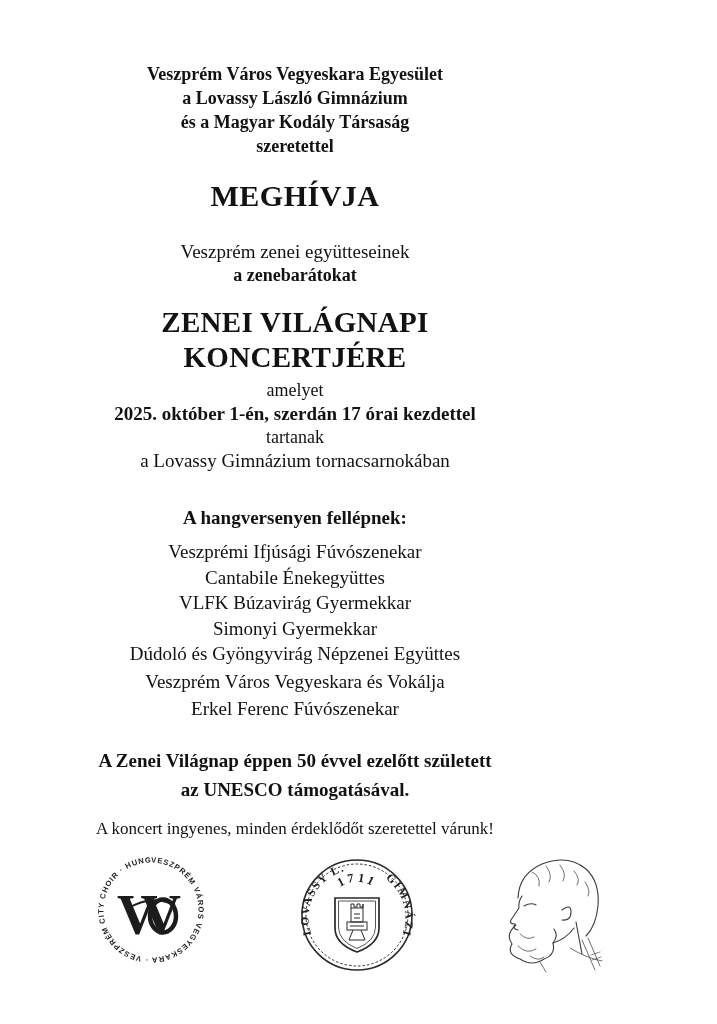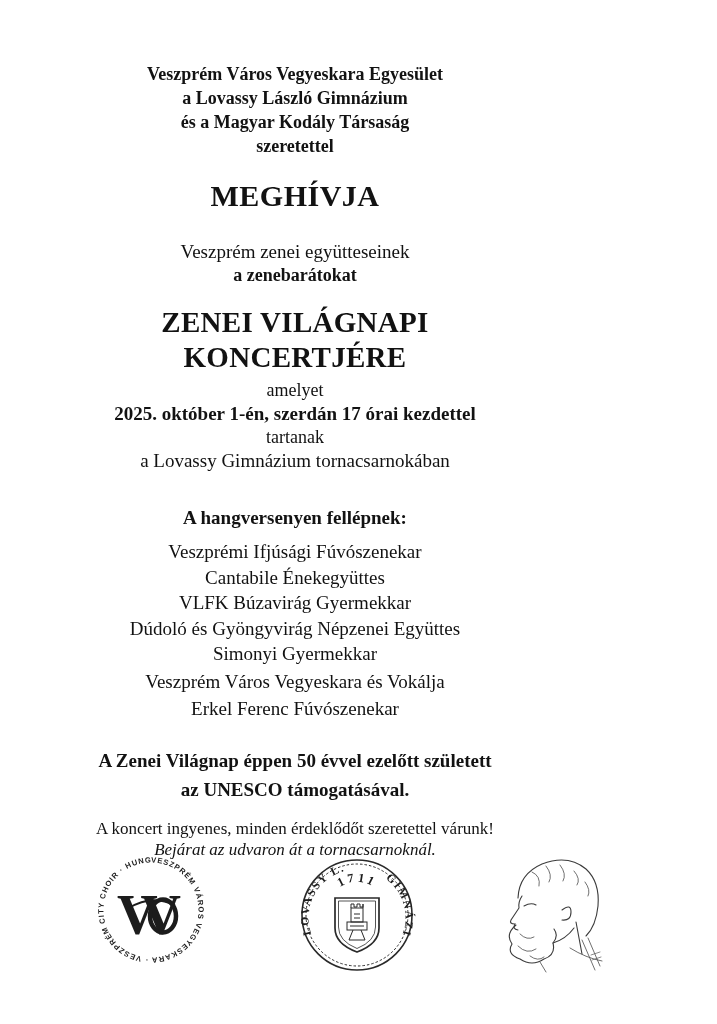--- a/index.html
+++ b/index.html
@@ -63,34 +63,33 @@
   <div class="center datetime">2025. október 1-én, szerdán 17 órai kezdettel</div>
   <div class="center tartanak">tartanak</div>
   <div class="center venue">a Lovassy Gimnázium tornacsarnokában</div>
 
   <div class="performers">
     <div class="performers-heading">A hangversenyen fellépnek:</div>
     <ul>
       <li>Veszprémi Ifjúsági Fúvószenekar</li>
       <li>Cantabile Énekegyüttes</li>
       <li>VLFK Búzavirág Gyermekkar</li>
+      <li>Simonyi Gyermekkar</li>
       <li>Dúdoló és Gyöngyvirág Népzenei Együttes</li>
-      <li>Simonyi Gyermekkar</li>
       <li class="sp">Veszprém Város Vegyeskara és Vokálja</li>
       <li class="sp">Erkel Ferenc Fúvószenekar</li>
     </ul>
   </div>
 
   <div class="center history">
     <div>A Zenei Világnap éppen 50 évvel ezelőtt született</div>
     <div>az UNESCO támogatásával.</div>
   </div>
 
   <div class="center note-free">A koncert ingyenes, minden érdeklődőt szeretettel várunk!</div>
-  <div class="center note-entrance">Bejárat az udvaron át a tornacsarnoknál.</div>
 
   <div class="logos">
 
     <div class="logo choir">
       <svg width="116" height="116" viewBox="0 0 116 116" aria-hidden="true">
         <defs>
           <path id="choir-ring" d="M 58,10.5 a 47.5,47.5 0 1 1 -0.05,0"></path>
         </defs>
         <text font-size="7.6" letter-spacing="0.9" font-family="Liberation Sans, sans-serif" font-weight="bold">
           <textPath href="#choir-ring">VESZPRÉM VÁROS VEGYESKARA · VESZPRÉM CITY CHOIR · HUNGARY ·</textPath>

